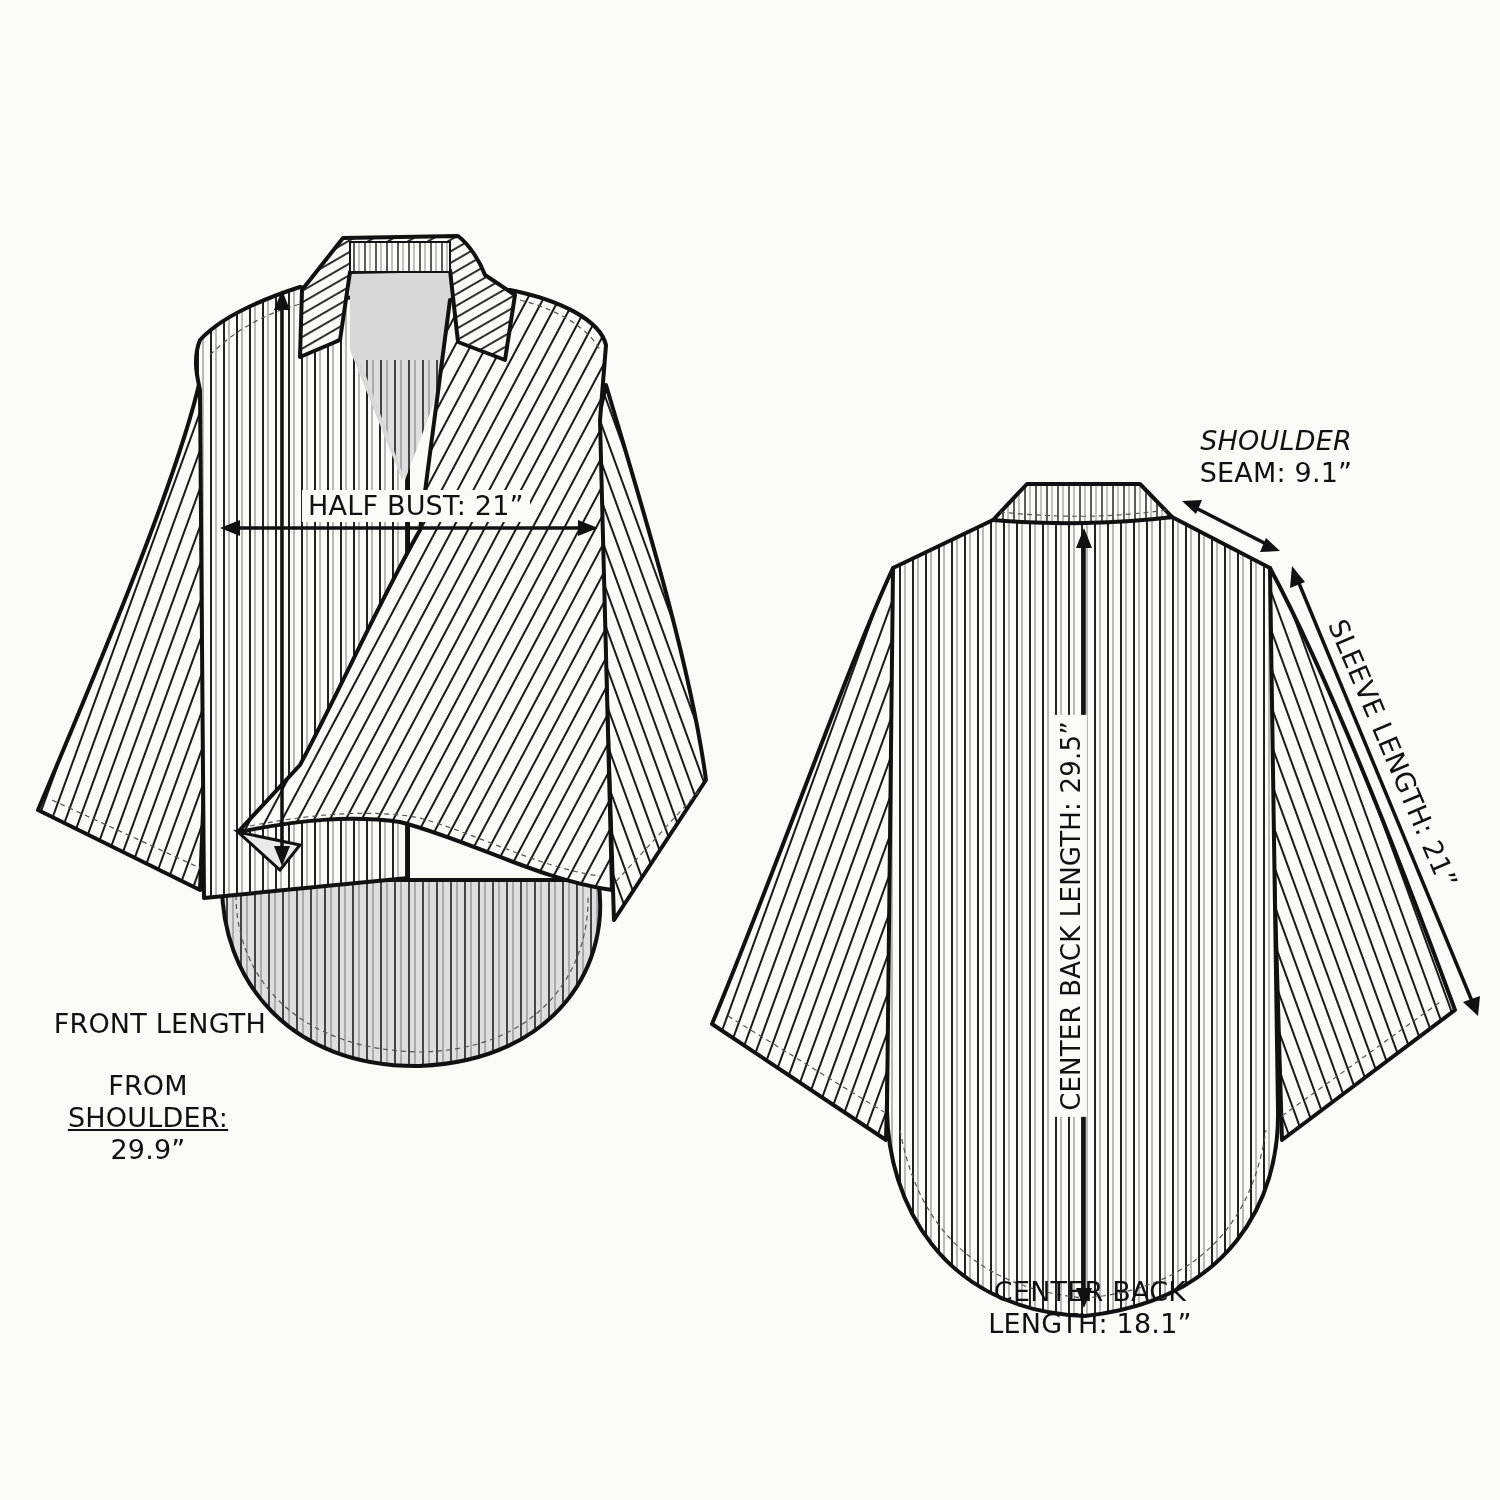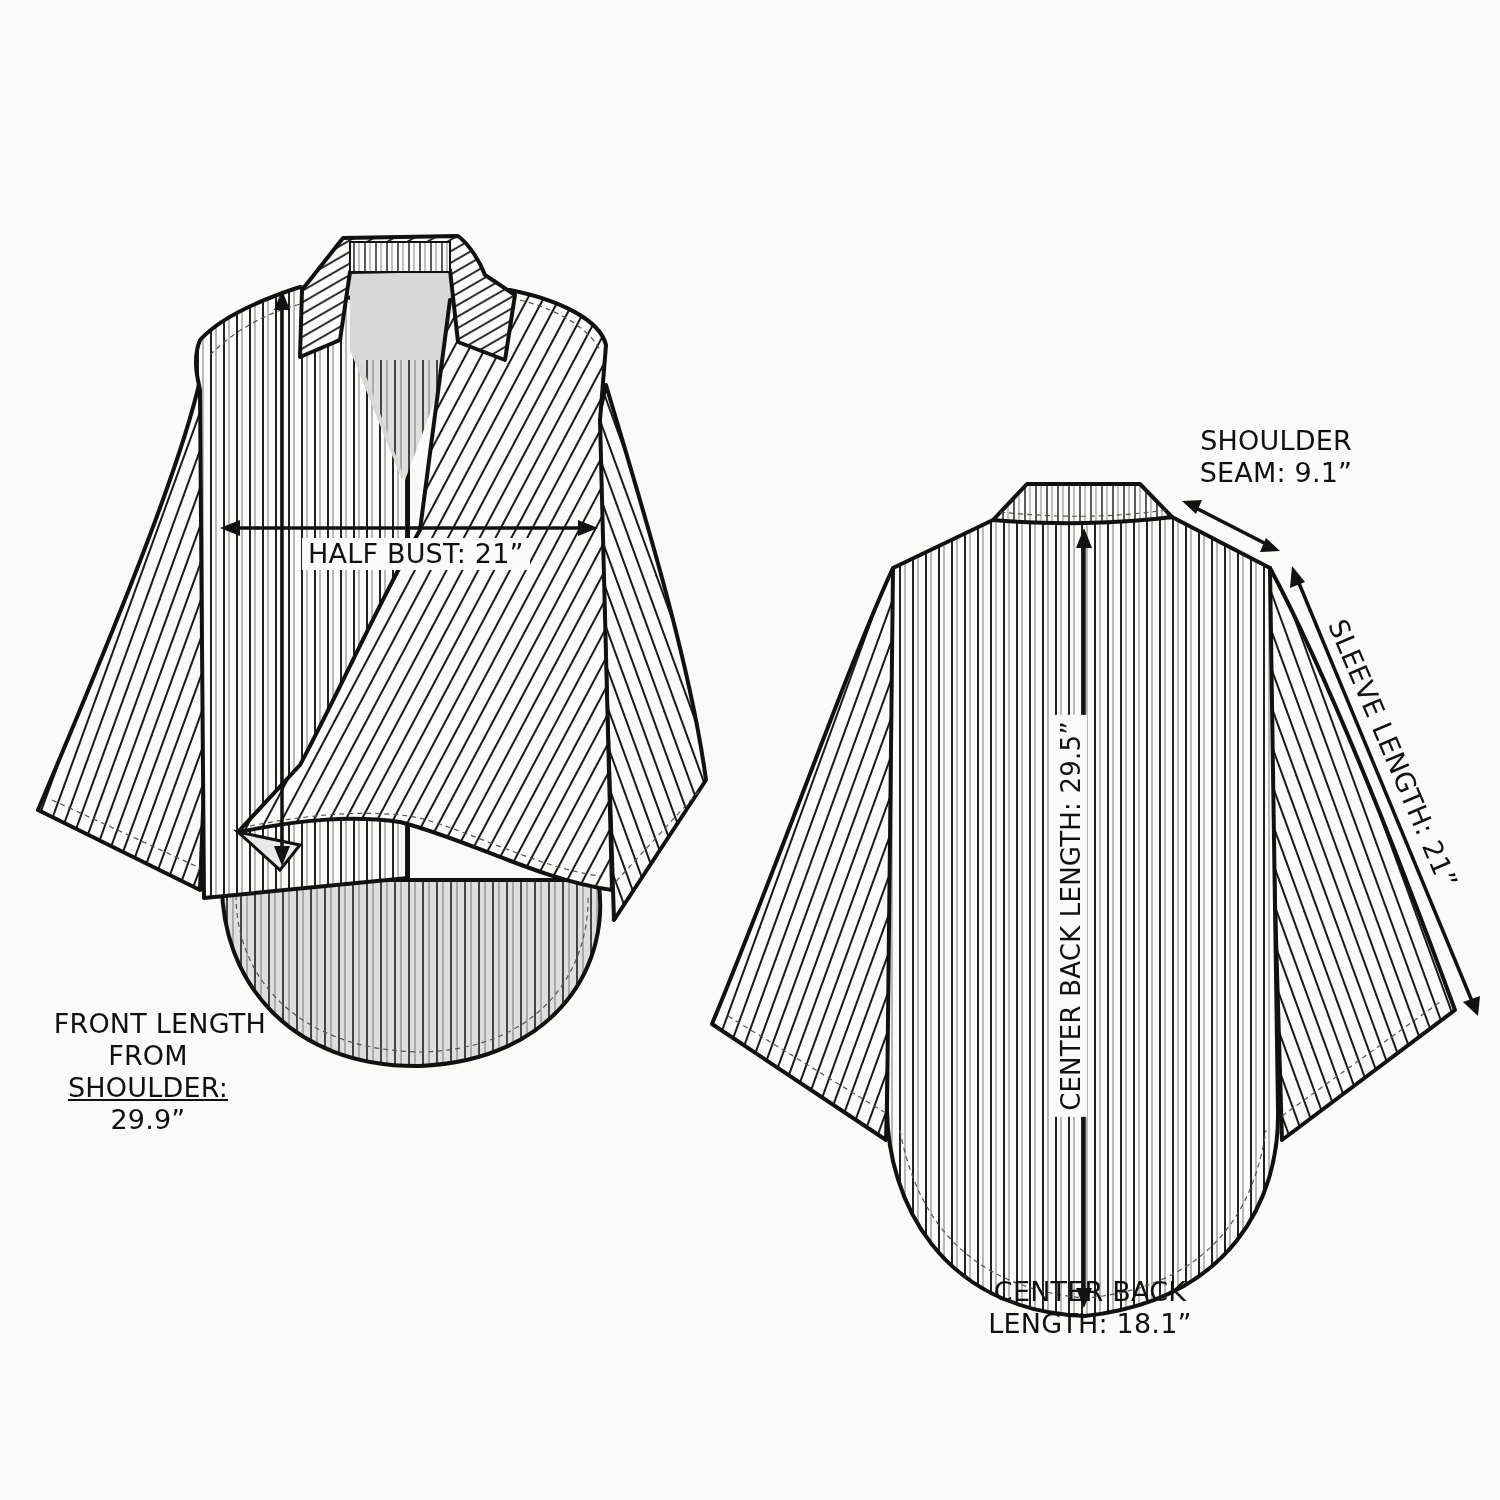--- a/index.html
+++ b/index.html
@@ -125,31 +125,31 @@
     </g>
 
     <g>
       <line class="dim" x1="1296" y1="576" x2="1474" y2="1006"></line>
       <polygon class="arrowhead" points="1292,566 1290,588 1305,582"></polygon>
       <polygon class="arrowhead" points="1478,1016 1463,1002 1480,996"></polygon>
     </g>
   </g>
 </svg>
 
-<div class="label bg" style="left:302px; top:490px;margin-top:48px;">HALF BUST: 21”</div>
+<div class="label bg" style="left:302px; top:490px;">HALF BUST: 21”</div>
 
 <div style="position:absolute; left:30px; top:1008px; width:236px;">
   <div class="label" style="position:static;text-align:right;">FRONT LENGTH</div>
-  <div class="label" style="position:static;">FROM</div>
+  <div class="label" style="position:static;margin-top:30px;">FROM</div>
   <div class="label" style="position:static;text-decoration:underline;">SHOULDER:</div>
   <div class="label" style="position:static;">29.9”</div>
 </div>
 
 <div style="position:absolute; left:1176px; top:425px; width:200px;">
-  <div class="label" style="position:static;">SHOULDER</div>
+  <div class="label" style="position:static;font-style:italic;">SHOULDER</div>
   <div class="label" style="position:static;">SEAM: 9.1”</div>
 </div>
 
 <div class="label" style="left:1248px; top:738px; transform: rotate(67deg); transform-origin: center;">SLEEVE LENGTH: 21”</div>
 
 <div class="label bg" style="left:870px; top:900px; transform: rotate(-90deg); transform-origin: center; font-size:26px;">CENTER BACK LENGTH: 29.5”</div>
 
 <div style="position:absolute; left:980px; top:1276px; width:220px;">
   <div class="label" style="position:static;">CENTER BACK</div>
   <div class="label" style="position:static;">LENGTH: 18.1”</div>

